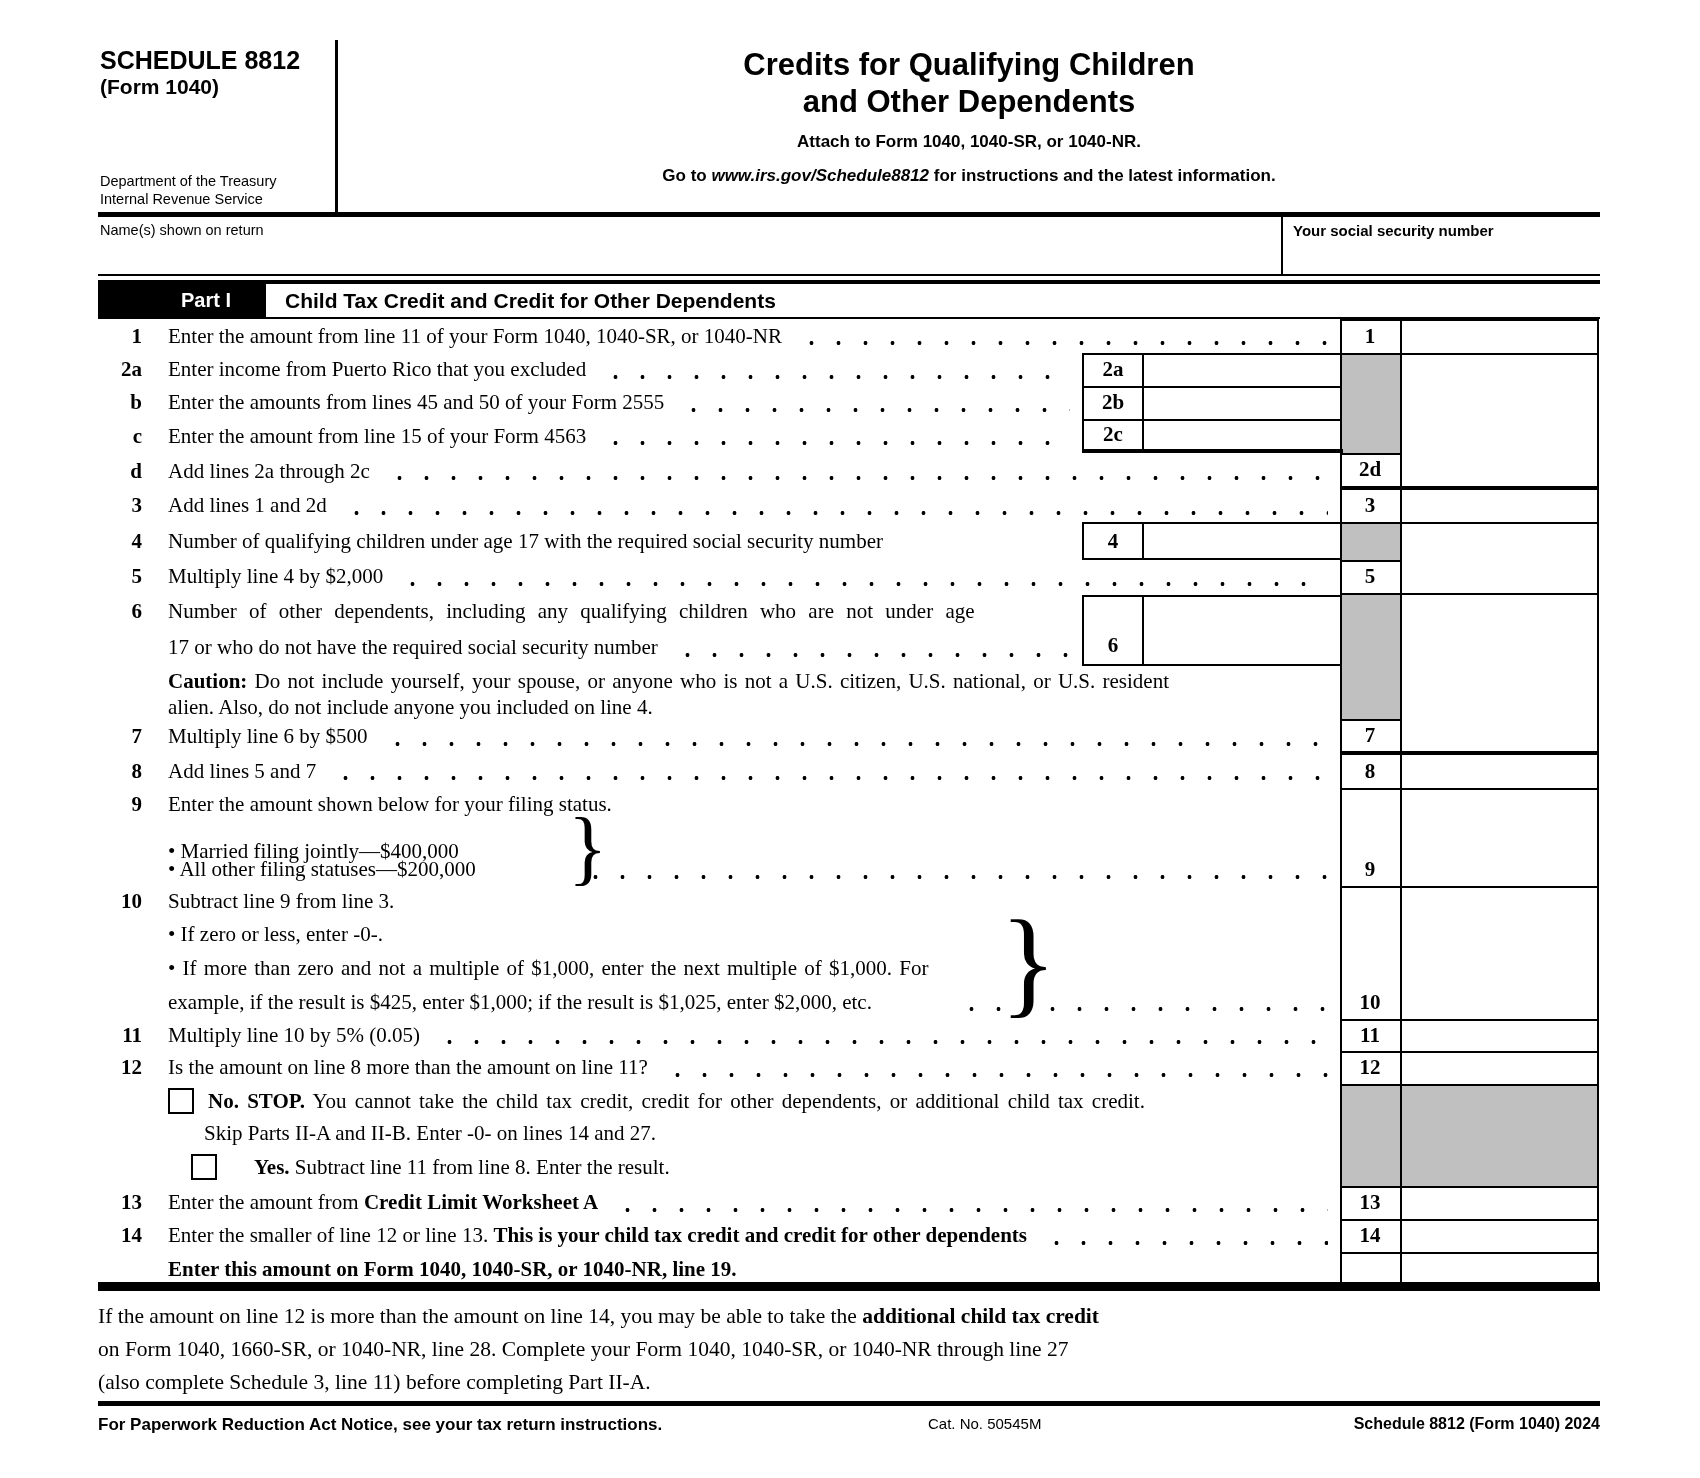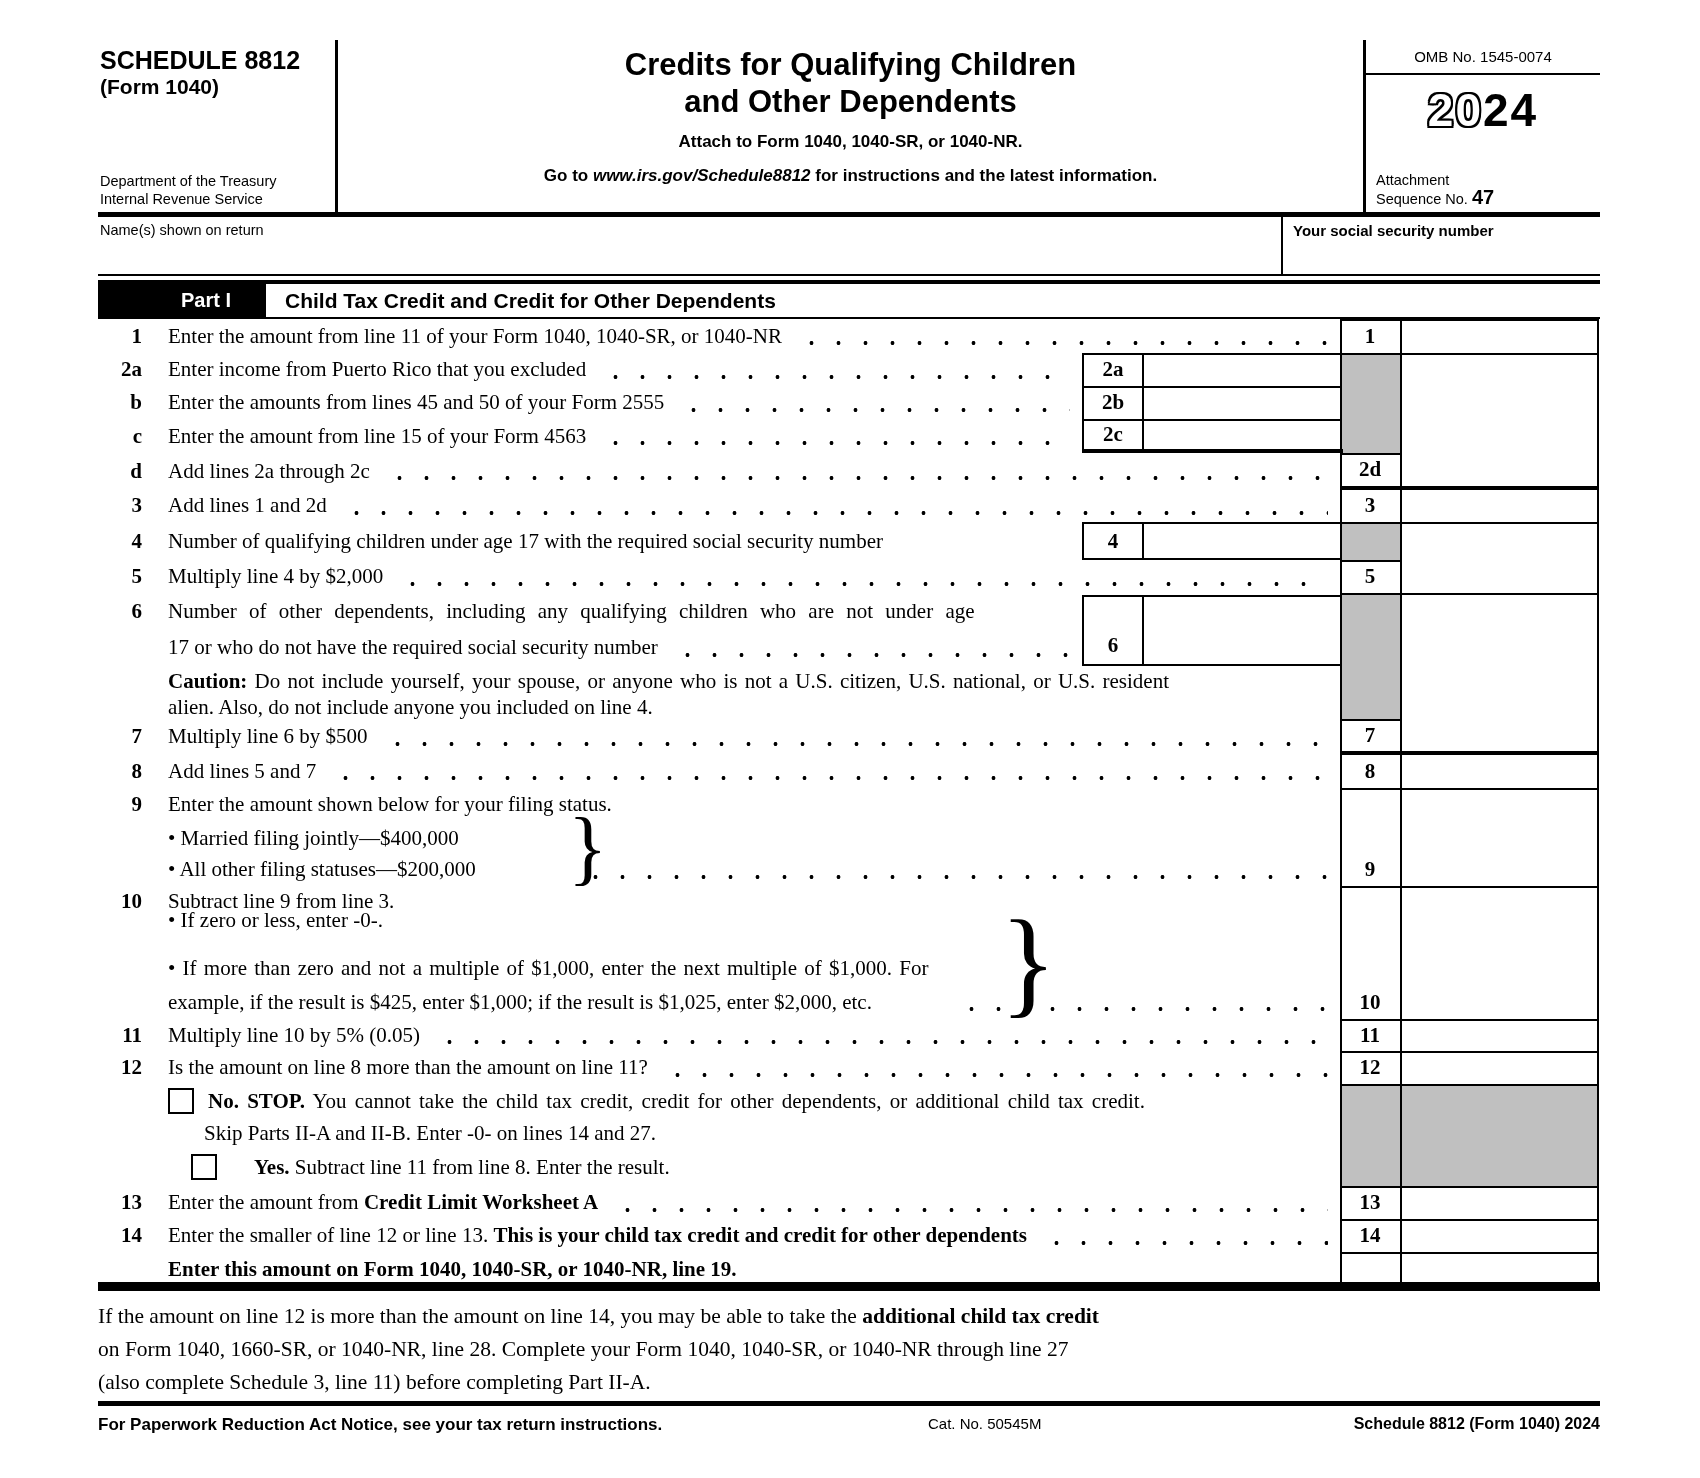--- a/index.html
+++ b/index.html
@@ -75,28 +75,20 @@
     <div class="h-center">
       <div class="title">
         <span>Credits for Qualifying Children</span><br>
         <span>and Other Dependents</span>
       </div>
       <div class="attach">Attach to Form 1040, 1040-SR, or 1040-NR.</div>
       <div class="goto">
         <span>Go to </span><span class="url">www.irs.gov/Schedule8812</span><span> for instructions and the latest information.</span>
       </div>
     </div>
-    <div class="h-right">
-      <div class="omb">OMB No. 1545-0074</div>
-      <div class="year"><span class="yr-outline">20</span><span>24</span></div>
-      <div class="attseq">
-        <span>Attachment</span><br>
-        <span>Sequence No. </span><b>47</b>
-      </div>
-    </div>
   </div>
 
   <div class="namerow">
     <div class="namecell">
       <span>Name(s) shown on return</span>
     </div>
     <div class="ssncell">
       <span>Your social security number</span>
     </div>
   </div>
@@ -171,35 +163,35 @@
     </div>
     <div class="row" style="top:435px;height:34px;">
       <span class="ln">8</span>
       <span class="tx">Add lines 5 and 7</span>
       <span class="dots"></span>
     </div>
     <div class="row" style="top:469px;height:32px;">
       <span class="ln">9</span>
       <span class="tx">Enter the amount shown below for your filing status.</span>
     </div>
-    <div class="row" style="top:503px;height:33px;text-align:center;">
+    <div class="row" style="top:516px;height:33px;text-align:center;">
       <span class="ln"></span>
       <span class="tx">• Married filing jointly—$400,000</span>
     </div>
     <div class="row" style="top:534px;height:33px;">
       <span class="ln"></span>
       <span class="tx">• All other filing statuses—$200,000</span>
       <span class="sp" style="width:90px;"></span>
       <span class="dots"></span>
     </div>
     <div class="row" style="top:567px;height:31px;">
       <span class="ln">10</span>
       <span class="tx">Subtract line 9 from line 3.</span>
     </div>
-    <div class="row" style="top:584px;height:34px;">
+    <div class="row" style="top:598px;height:34px;">
       <span class="ln"></span>
       <span class="tx">• If zero or less, enter -0-.</span>
     </div>
     <div class="row" style="top:632px;height:34px;word-spacing:2px;font-family:Liberation Serif, serif;">
       <span class="ln"></span>
       <span class="tx">• If more than zero and not a multiple of $1,000, enter the next multiple of $1,000. For</span>
     </div>
     <div class="row" style="top:666px;height:34px;">
       <span class="ln"></span>
       <span class="tx">example, if the result is $425, enter $1,000; if the result is $1,025, enter $2,000, etc.</span>

